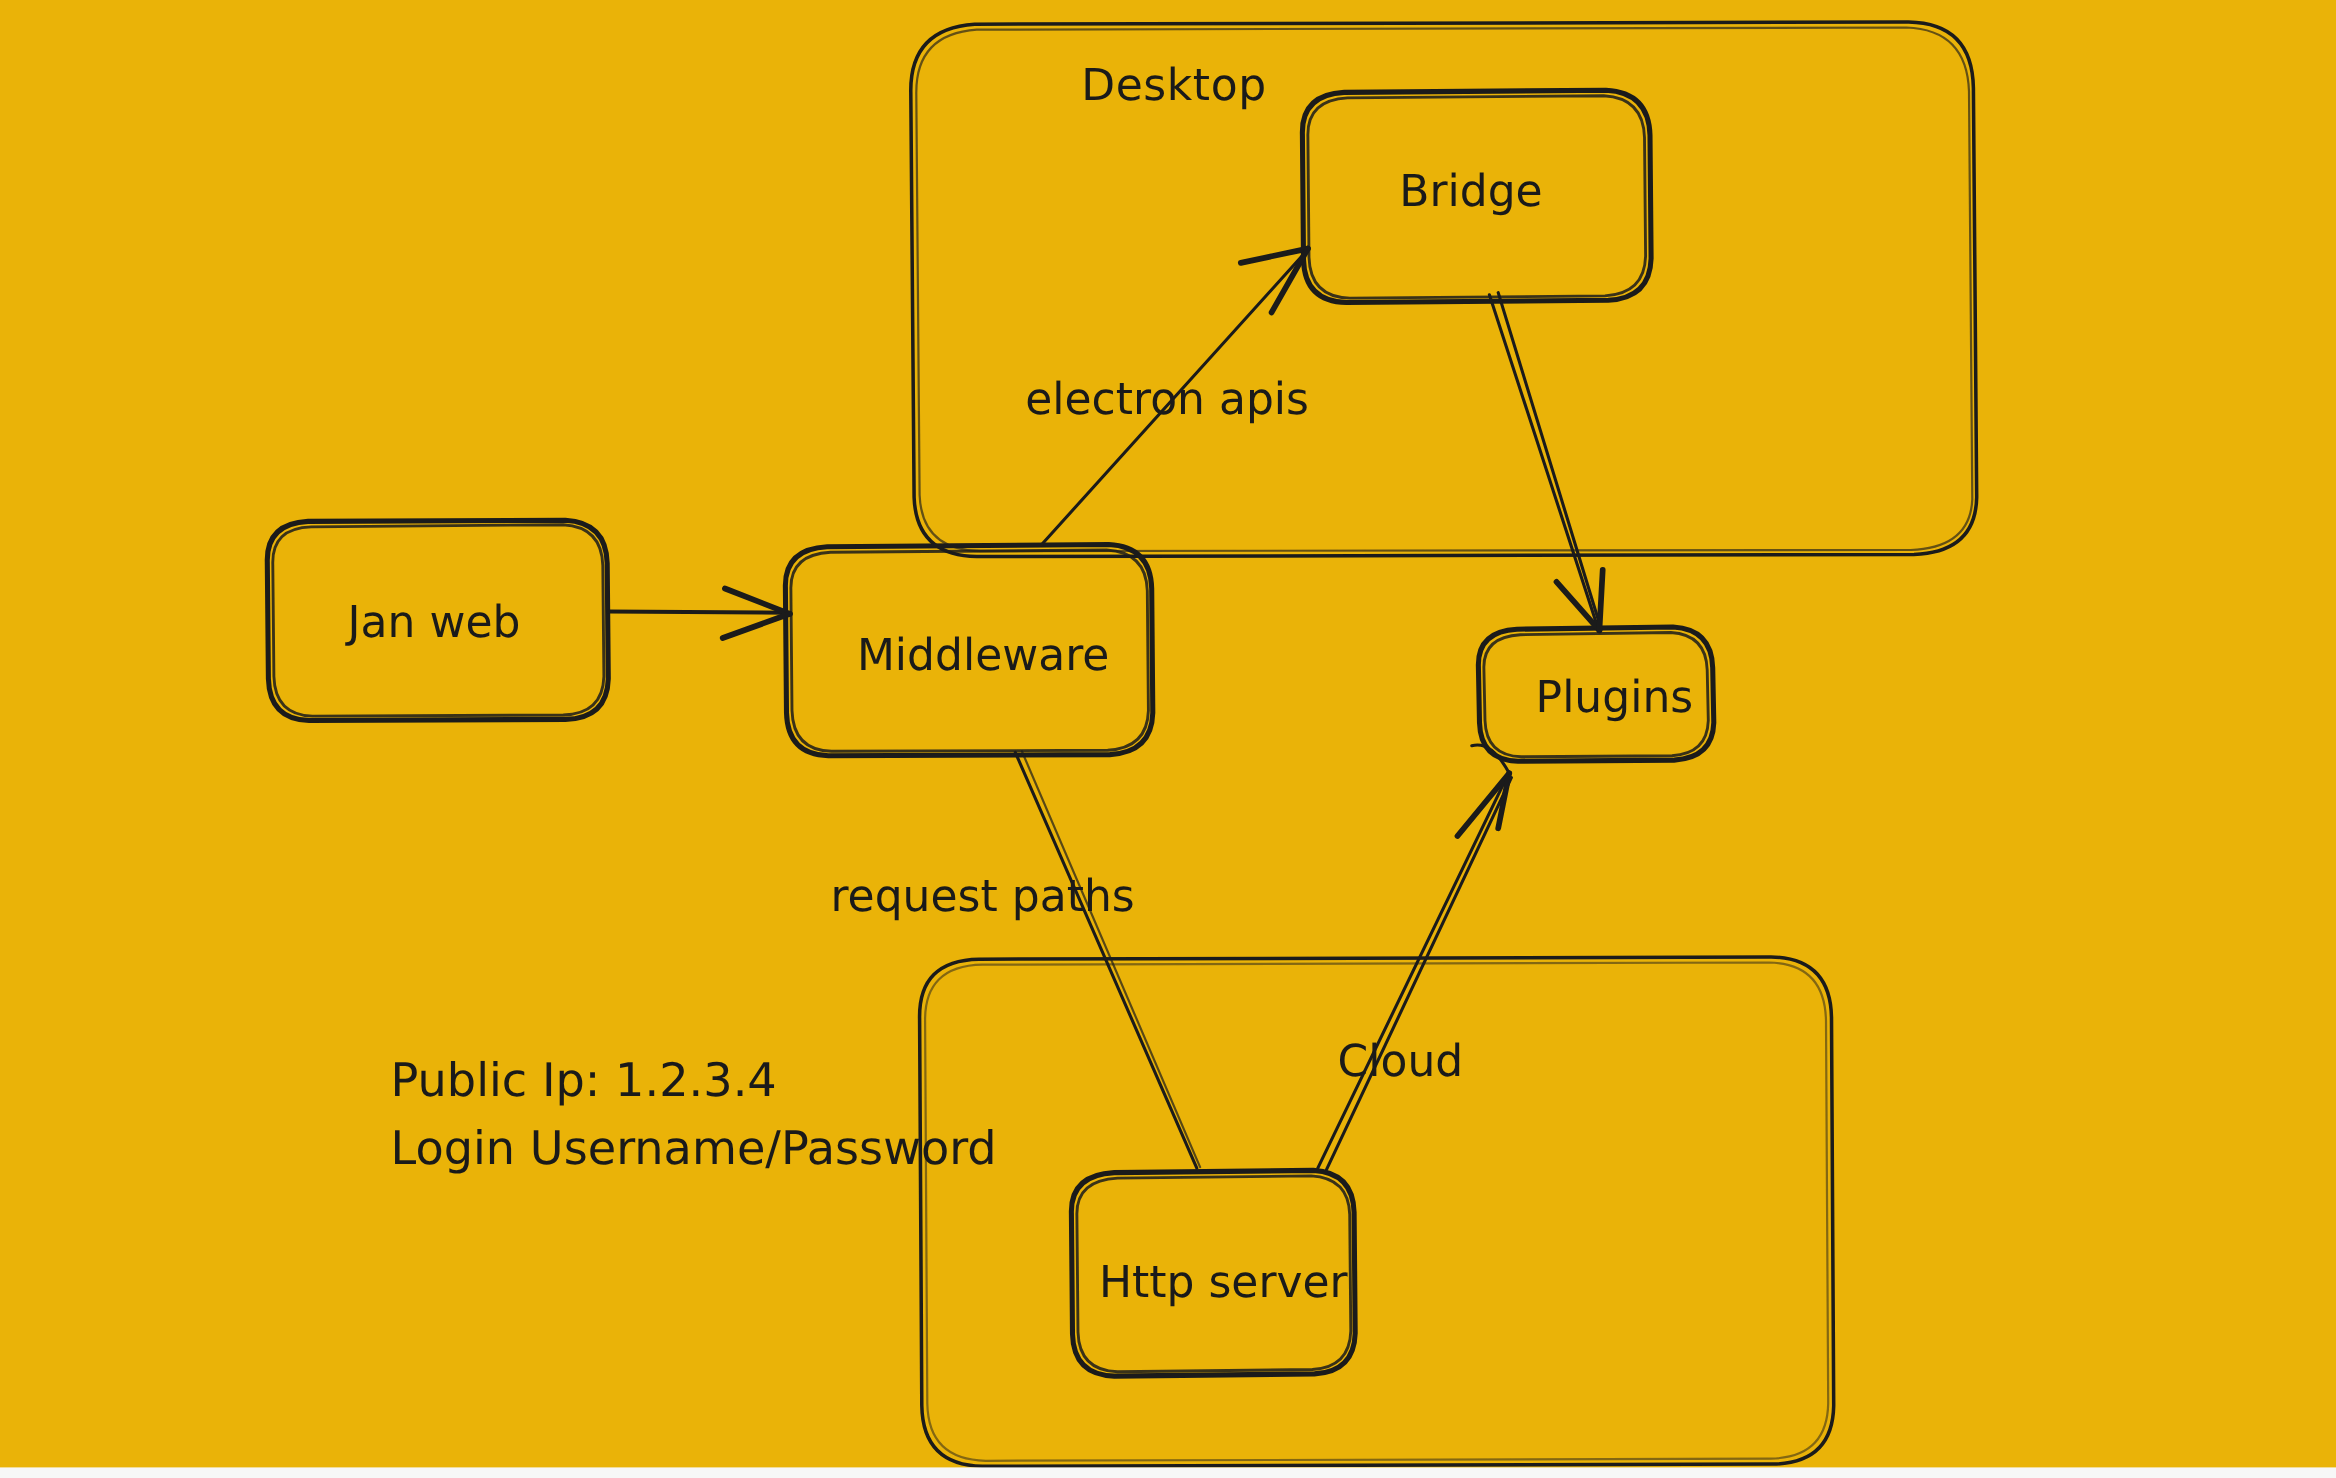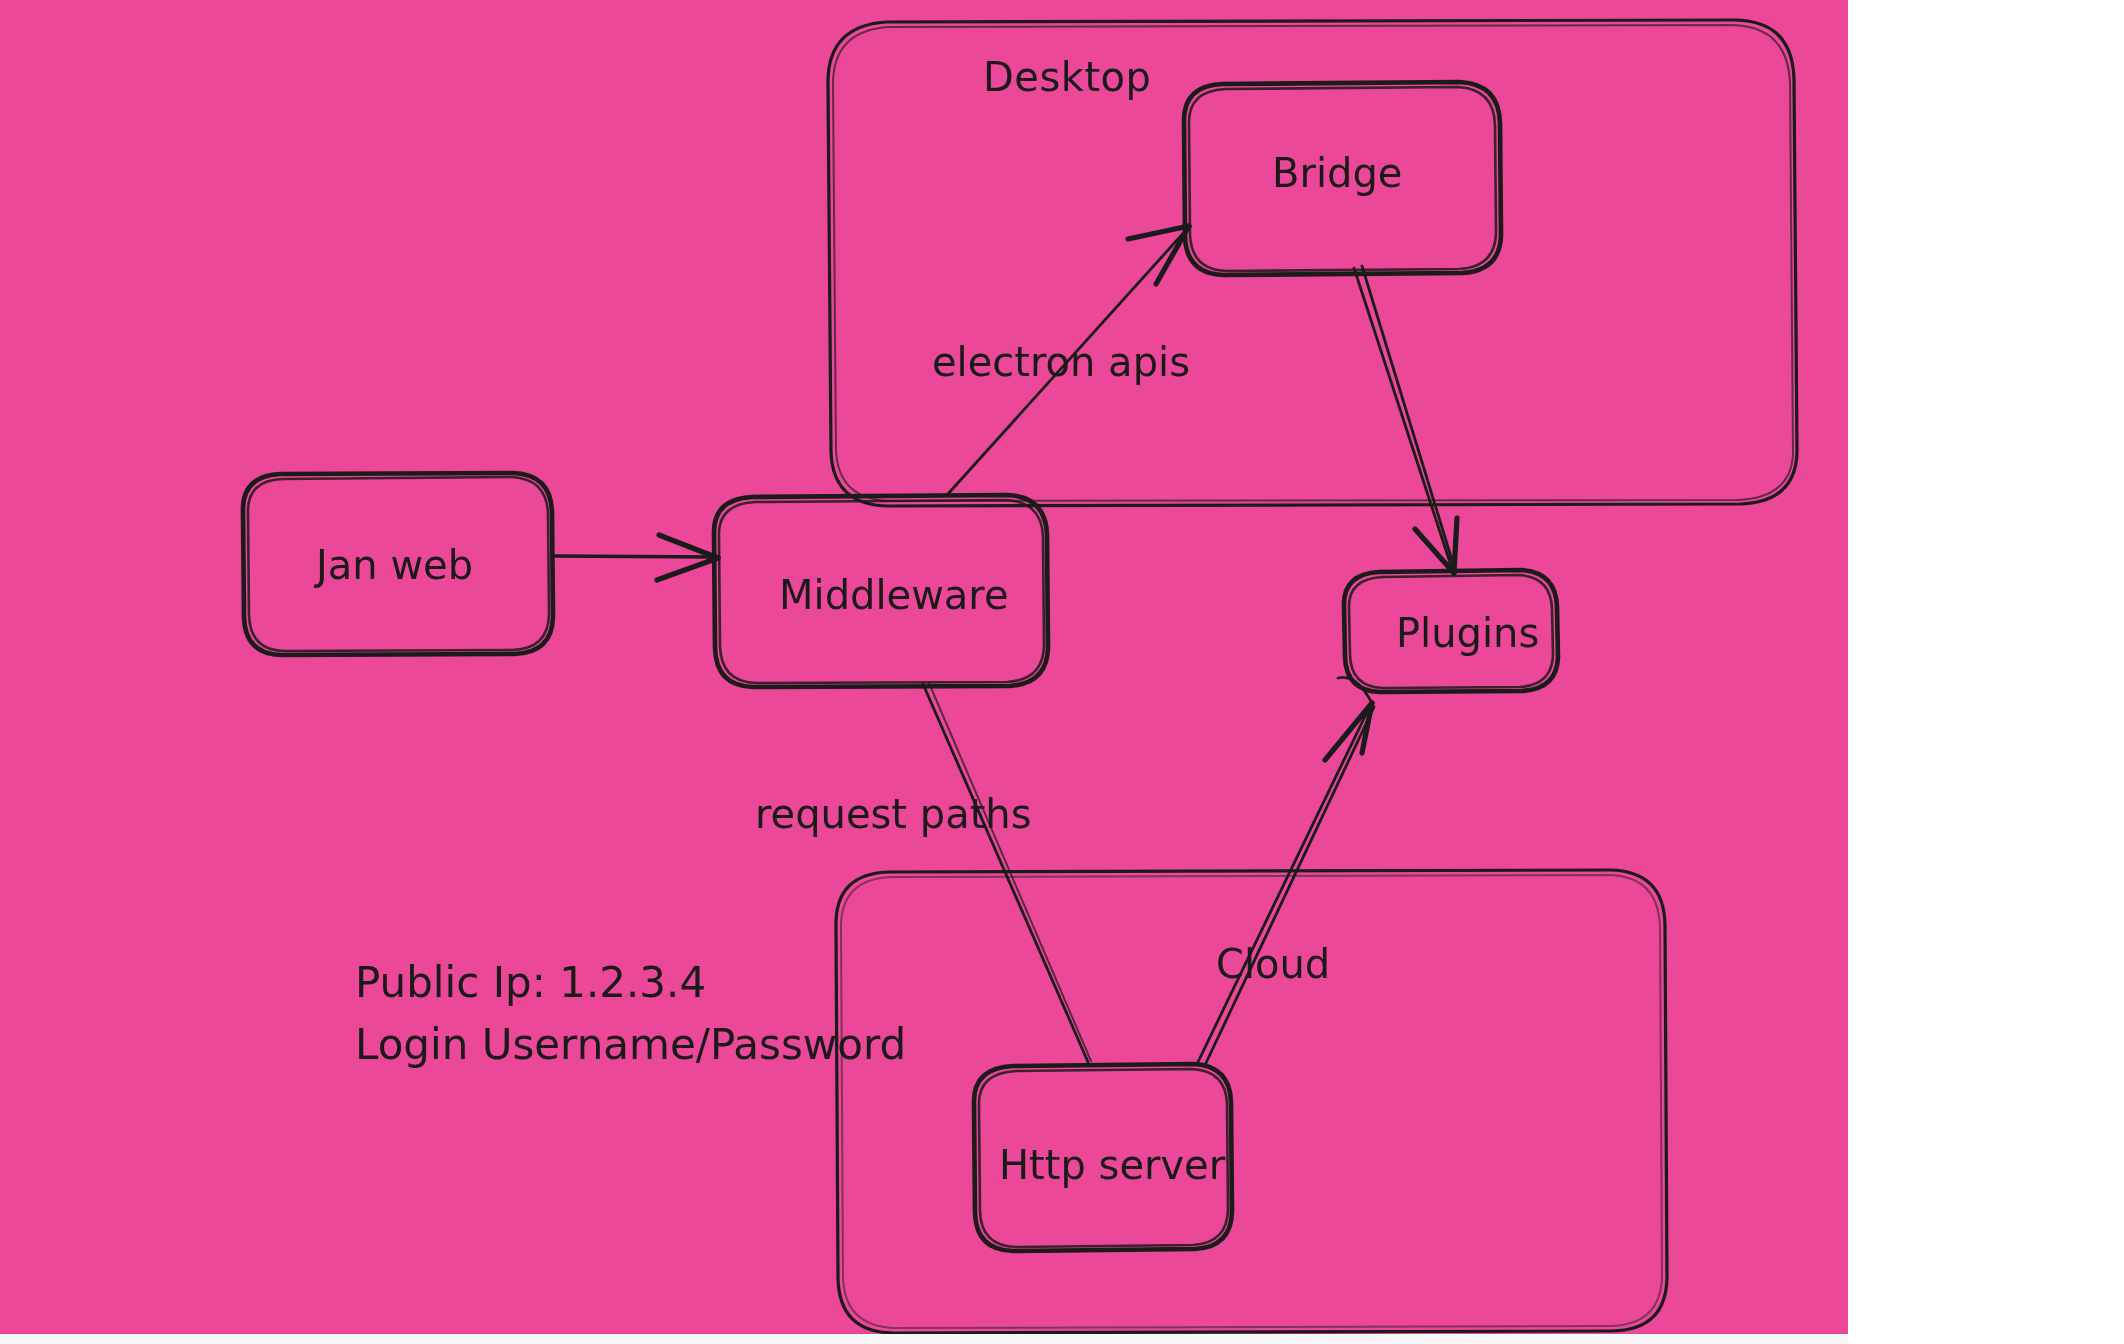--- a/index.html
+++ b/index.html
@@ -2,23 +2,23 @@
 <html><head>
 <meta charset="utf-8">
 <style>
   html, body {
     margin: 0;
     padding: 0;
     background: #ffffff;
   }
   #canvas {
     position: relative;
-    width: 1848px;
+    width: 2124px;
     height: 1344px;
-    background: #ec4899;
+    background: #eab308;
     overflow: hidden;
     font-family: "DejaVu Sans", sans-serif;
   }
   #board {
     position: absolute;
     left: 0; top: 0;
     width: 2124px;
     height: 1344px;
   }
   .bottom-strip {

